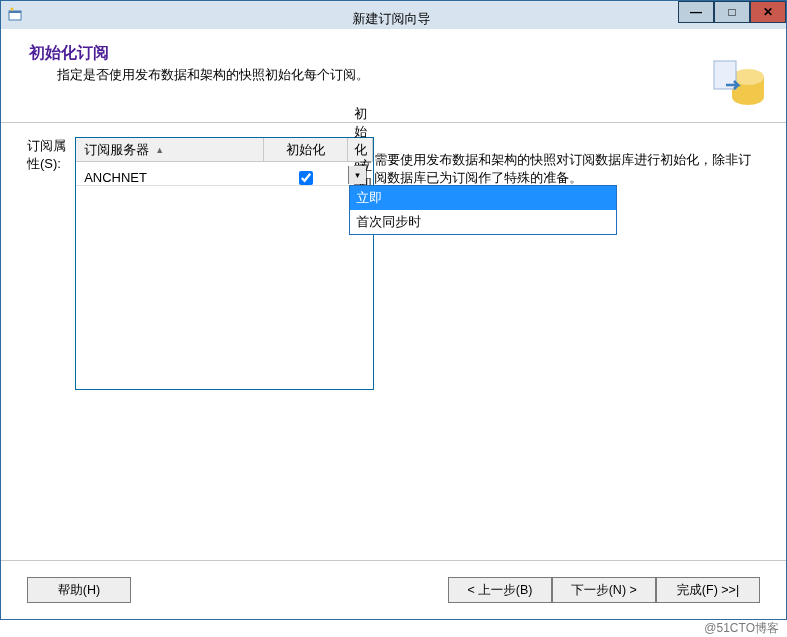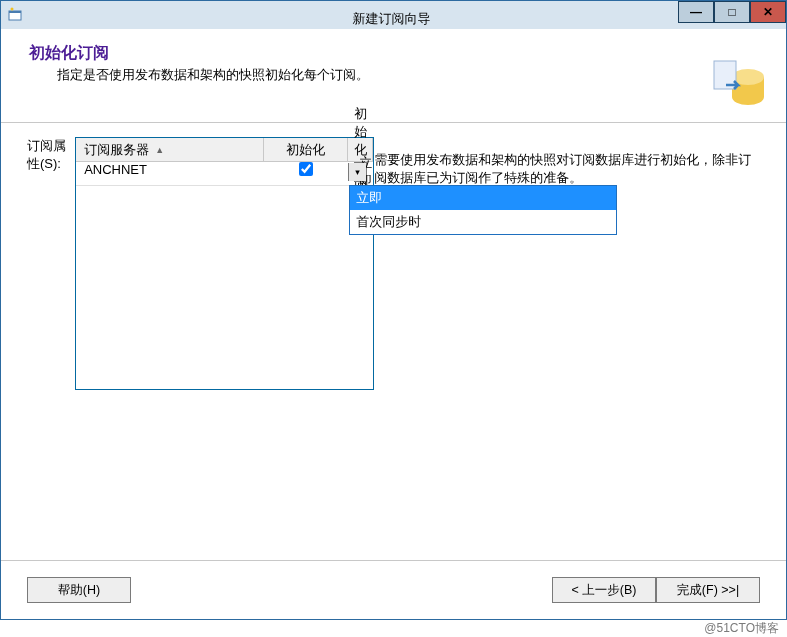--- a/index.html
+++ b/index.html
@@ -99,21 +99,21 @@
     border-right: 1px solid #c8c8c8;
     height: 100%;
     display: flex;
     align-items: center;
   }
   .grid-header .col2 { justify-content: center; text-align: right; }
   .sort-arrow { font-size: 9px; color: #666; }
   .grid-row {
     display: flex;
     height: 24px;
-    align-items: flex-start;
+    align-items: flex-end;
     border-bottom: 1px solid #e0e0e0;
     font-size: 13px;
   }
   .combo {
     position: relative;
     width: calc(100% - 6px);
     height: 20px;
     border: 1px solid #7a7a7a;
     background: #fff;
     display: flex;
@@ -243,18 +243,19 @@
       </div>
     </div>
 
     <div class="note">需要使用发布数据和架构的快照对订阅数据库进行初始化，除非订阅数据库已为订阅作了特殊的准备。</div>
   </div>
 
   <div class="footer">
     <div class="btn">帮助(H)</div>
     <div class="spacer"></div>
     <div class="btn">&lt; 上一步(B)</div>
+    <div class="btn">下一步(N) &gt;</div>
     <div class="btn">完成(F) &gt;&gt;|</div>
   </div>
 
 </div>
 
 <div class="watermark">@51CTO博客</div>
 
 </body></html>

